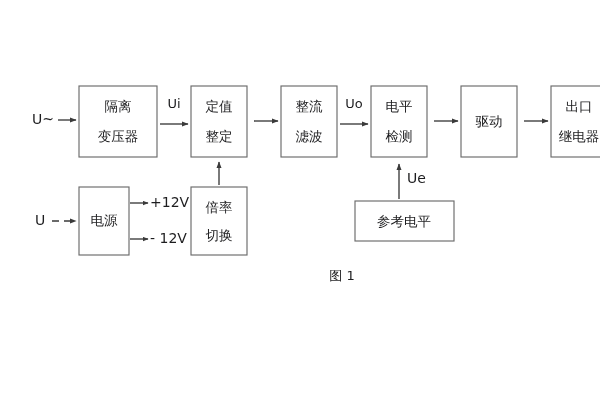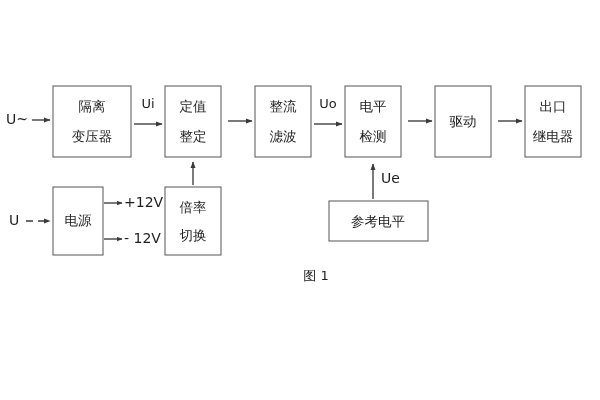--- a/index.html
+++ b/index.html
@@ -11,20 +11,21 @@
     width: 600px;
     height: 400px;
     overflow: hidden;
     font-family: "DejaVu Sans", "Liberation Sans", sans-serif;
   }
   #diagram-root {
     position: relative;
     width: 476px;
     height: 400px;
     background: #ffffff;
+    margin-left: 26px;
   }
   svg#block-diagram {
     display: block;
     width: 600px;
     height: 400px;
   }
   .blk-rect {
     fill: #ffffff;
     stroke: #6b6b6b;
     stroke-width: 1.15;

